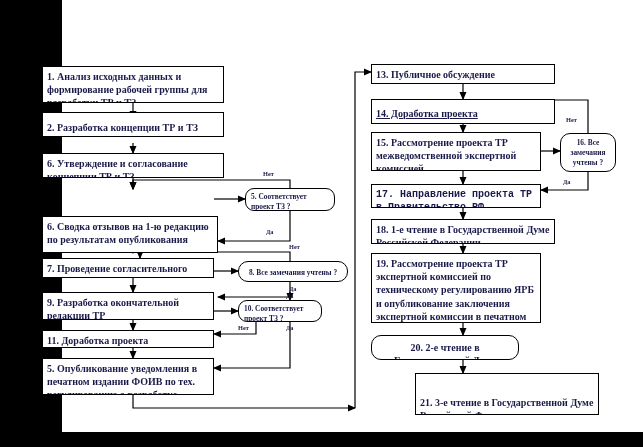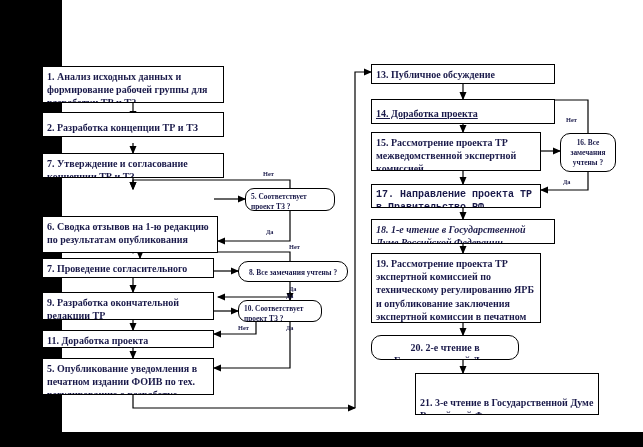--- a/index.html
+++ b/index.html
@@ -78,36 +78,36 @@
       <path d="M588,133 L588,100 L472,100 L472,108"></path>
 
       <path d="M588,172 L588,190 L541,190"></path>
     </g>
   </svg>
 
   <div class="title"></div>
 
   <div class="box" style="left:42px;top:66px;width:182px;height:37px;">1. Анализ исходных данных и формирование   рабочей группы для разработки  ТР и ТЗ</div>
   <div class="box" style="left:42px;top:104px;width:182px;height:25px;padding-top:8px;margin-top:8px;">2.  Разработка концепции ТР и ТЗ</div>
-  <div class="box" style="left:42px;top:153px;width:182px;height:25px;">7. Утверждение и согласование концепции  ТР и ТЗ</div>
+  <div class="box" style="left:42px;top:153px;width:182px;height:25px;">6. Утверждение и согласование концепции  ТР и ТЗ</div>
   <div class="dec" style="left:245px;top:188px;width:90px;height:23px;">5. Соответствует проект ТЗ ?</div>
   <div class="box" style="left:42px;top:216px;width:176px;height:37px;">6.  Сводка отзывов на   1-ю редакцию  по результатам опубликования</div>
   <div class="box" style="left:42px;top:258px;width:172px;height:20px;">7. Проведение согласительного совещания</div>
   <div class="dec ctr" style="left:238px;top:261px;width:110px;height:21px;padding-top:6px;">8. Все замечания учтены ?</div>
   <div class="box" style="left:42px;top:292px;width:172px;height:28px;">9. Разработка окончательной редакции ТР</div>
   <div class="dec" style="left:238px;top:300px;width:84px;height:22px;">10. Соответствует проект ТЗ ?</div>
   <div class="box" style="left:42px;top:330px;width:172px;height:18px;">11. Доработка проекта</div>
   <div class="box" style="left:42px;top:358px;width:172px;height:37px;">5. Опубликование уведомления в печатном издании ФОИВ по тех. регулированию  о разработке проекта ТР</div>
 
   <div class="box" style="left:371px;top:64px;width:184px;height:20px;">13. Публичное обсуждение</div>
   <div class="box" style="left:371px;top:99px;width:184px;height:25px;padding-top:7px;text-decoration:underline;">14. Доработка проекта</div>
   <div class="box" style="left:371px;top:132px;width:170px;height:39px;">15. Рассмотрение проекта ТР межведомственной экспертной комиссией</div>
   <div class="dec ctr" style="left:560px;top:133px;width:56px;height:39px;padding-top:4px;">16. Все замечания учтены ?</div>
   <div class="box" style="left:371px;top:184px;width:170px;height:24px;font-family:Liberation Mono, monospace;">17. Направление проекта ТР в Правительство РФ</div>
-  <div class="box" style="left:371px;top:219px;width:184px;height:25px;font-style:italic;">18. 1-е чтение в Государственной Думе  Российской Федерации</div>
+  <div class="box" style="left:371px;top:219px;width:184px;height:25px;">18. 1-е чтение в Государственной Думе  Российской Федерации</div>
   <div class="box" style="left:371px;top:253px;width:170px;height:70px;">19. Рассмотрение проекта ТР экспертной комиссией по техническому регулированию ЯРБ и опубликование заключения экспертной комиссии в печатном издании ФОИВ по техническому  регулированию</div>
   <div class="box ctr" style="left:371px;top:335px;width:148px;height:25px;padding-top:5px;">20. 2-е чтение в Государственной Думе Российской Федерации</div>
   <div class="box" style="left:371px;top:373px;width:184px;height:42px;padding-top:22px;margin-left:44px;">21. 3-е чтение в Государственной Думе  Российской Федерации</div>
 
   <div class="lbl" style="left:263px;top:170px;">Нет</div>
   <div class="lbl" style="left:266px;top:228px;">Да</div>
   <div class="lbl" style="left:289px;top:243px;">Нет</div>
   <div class="lbl" style="left:289px;top:285px;">Да</div>
   <div class="lbl" style="left:286px;top:292px;">Да</div>
   <div class="lbl" style="left:238px;top:324px;">Нет</div>

